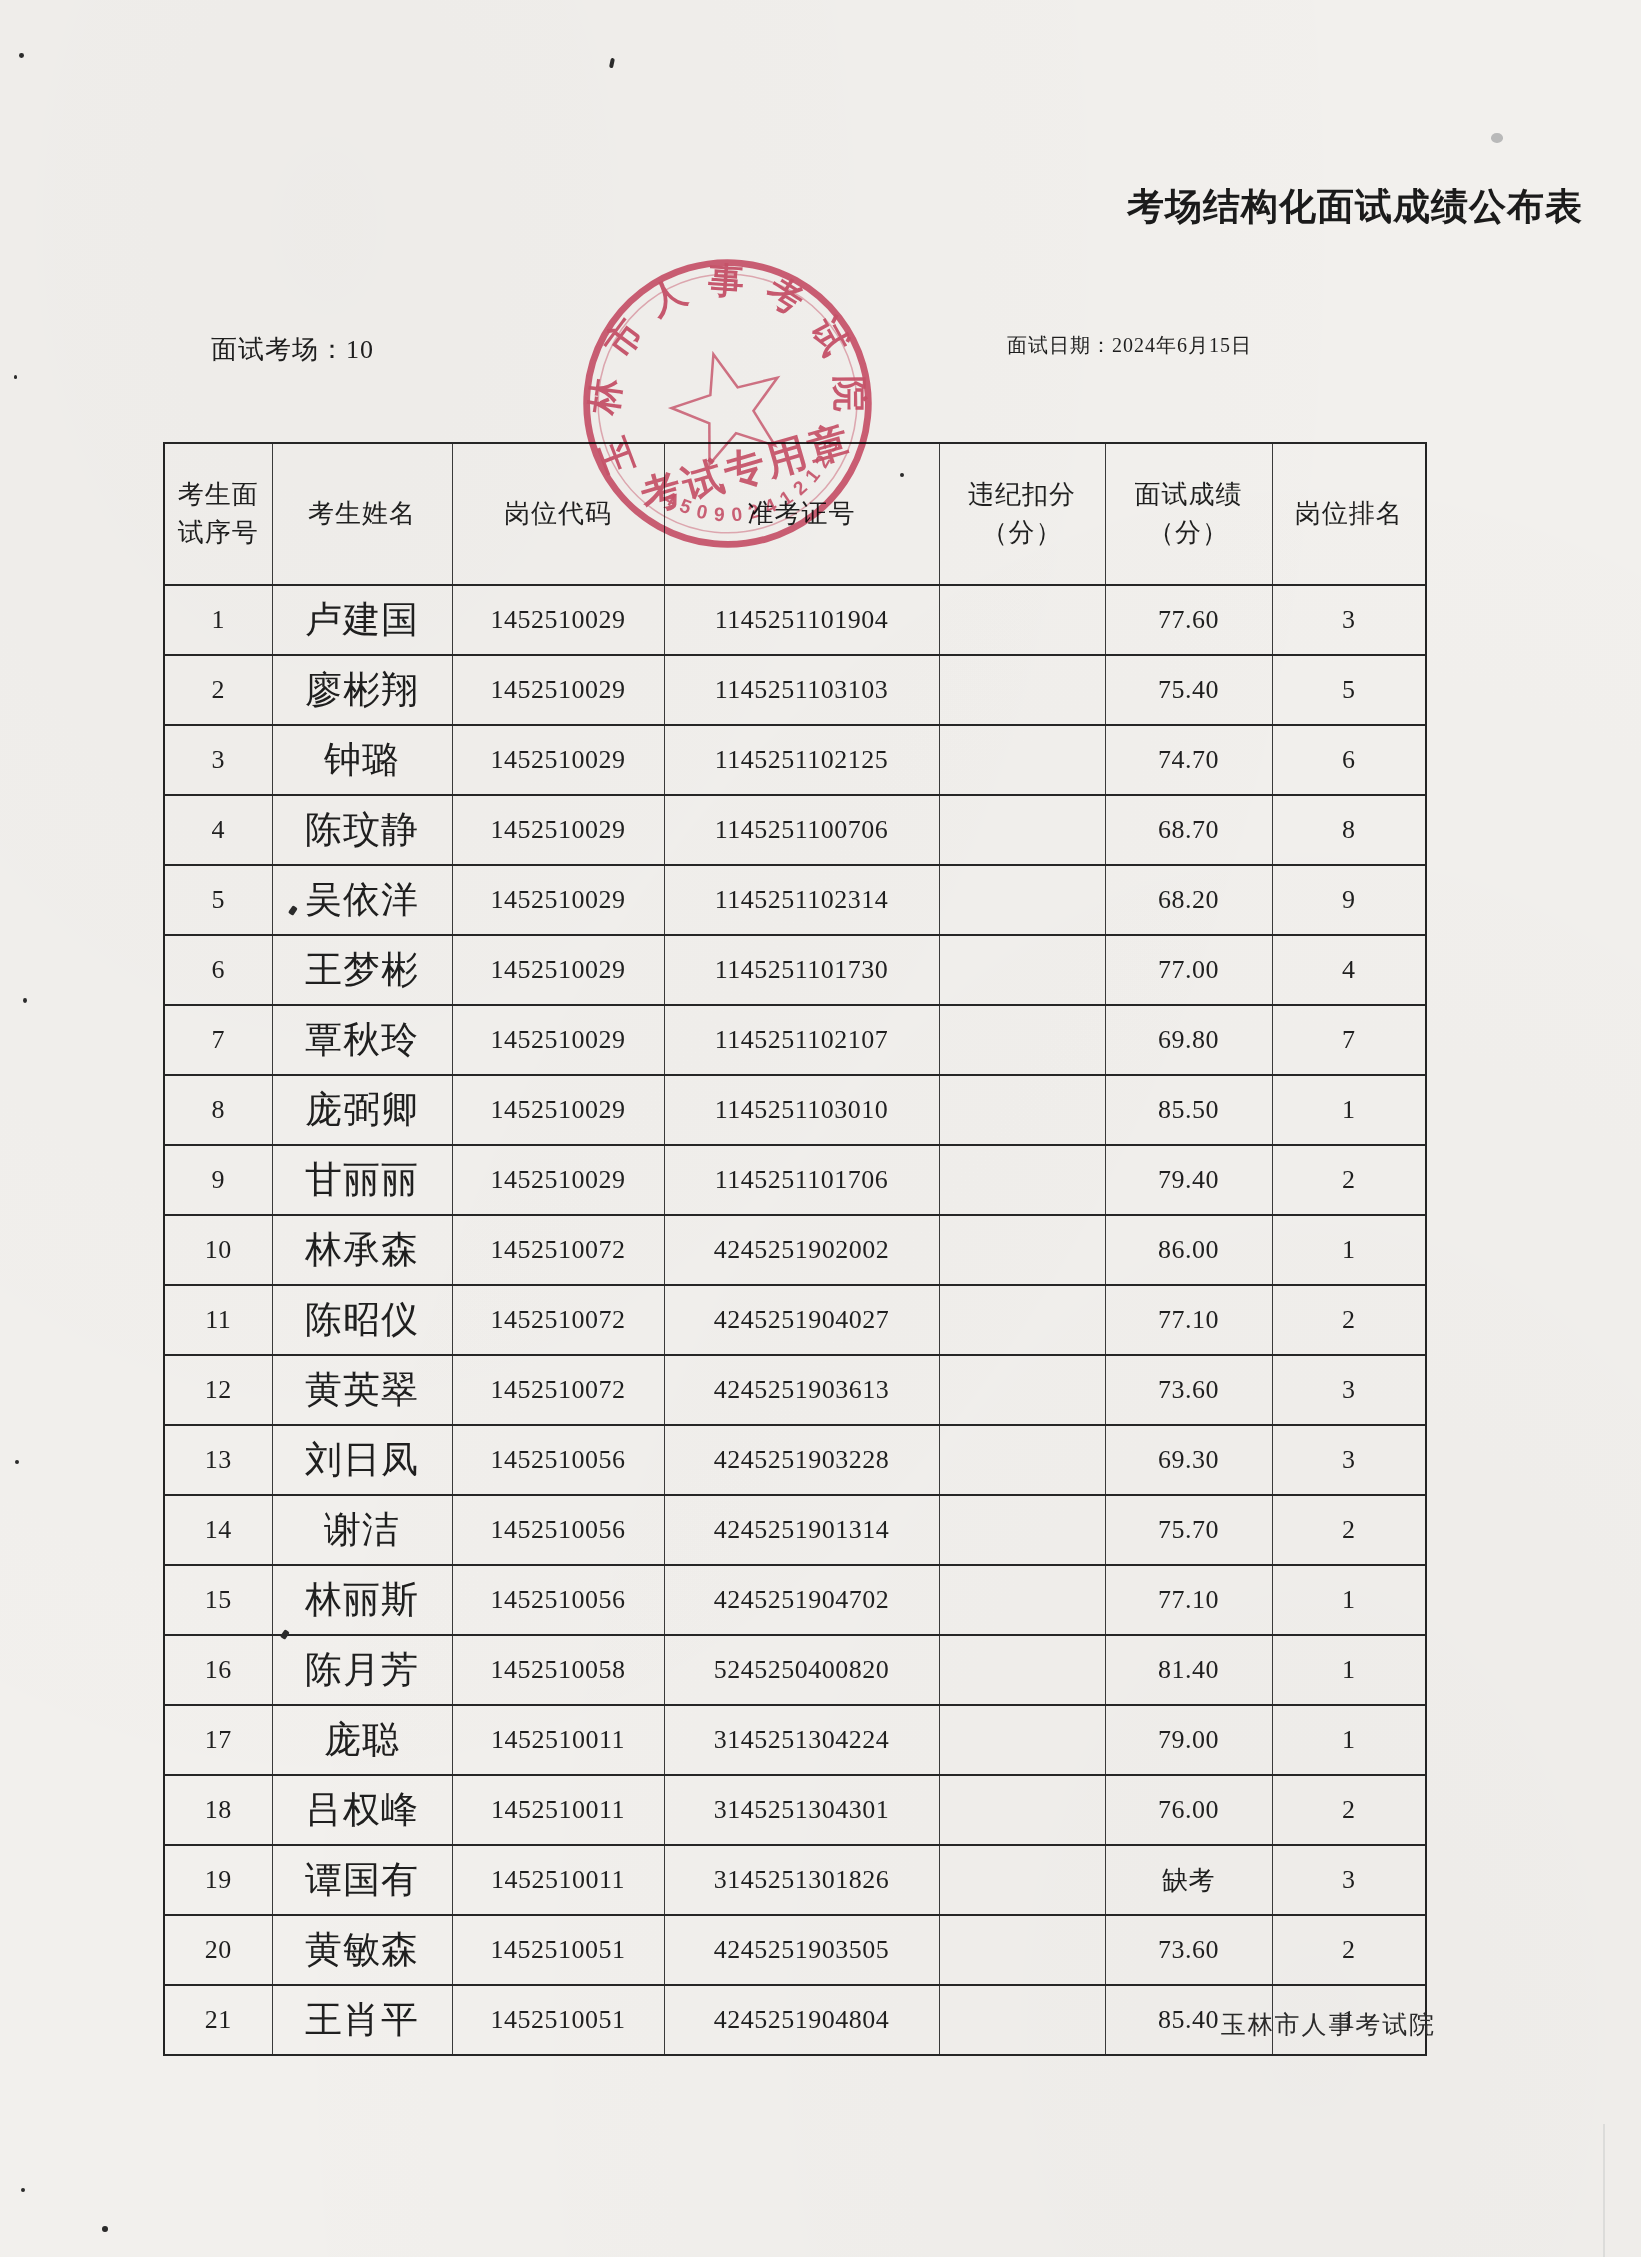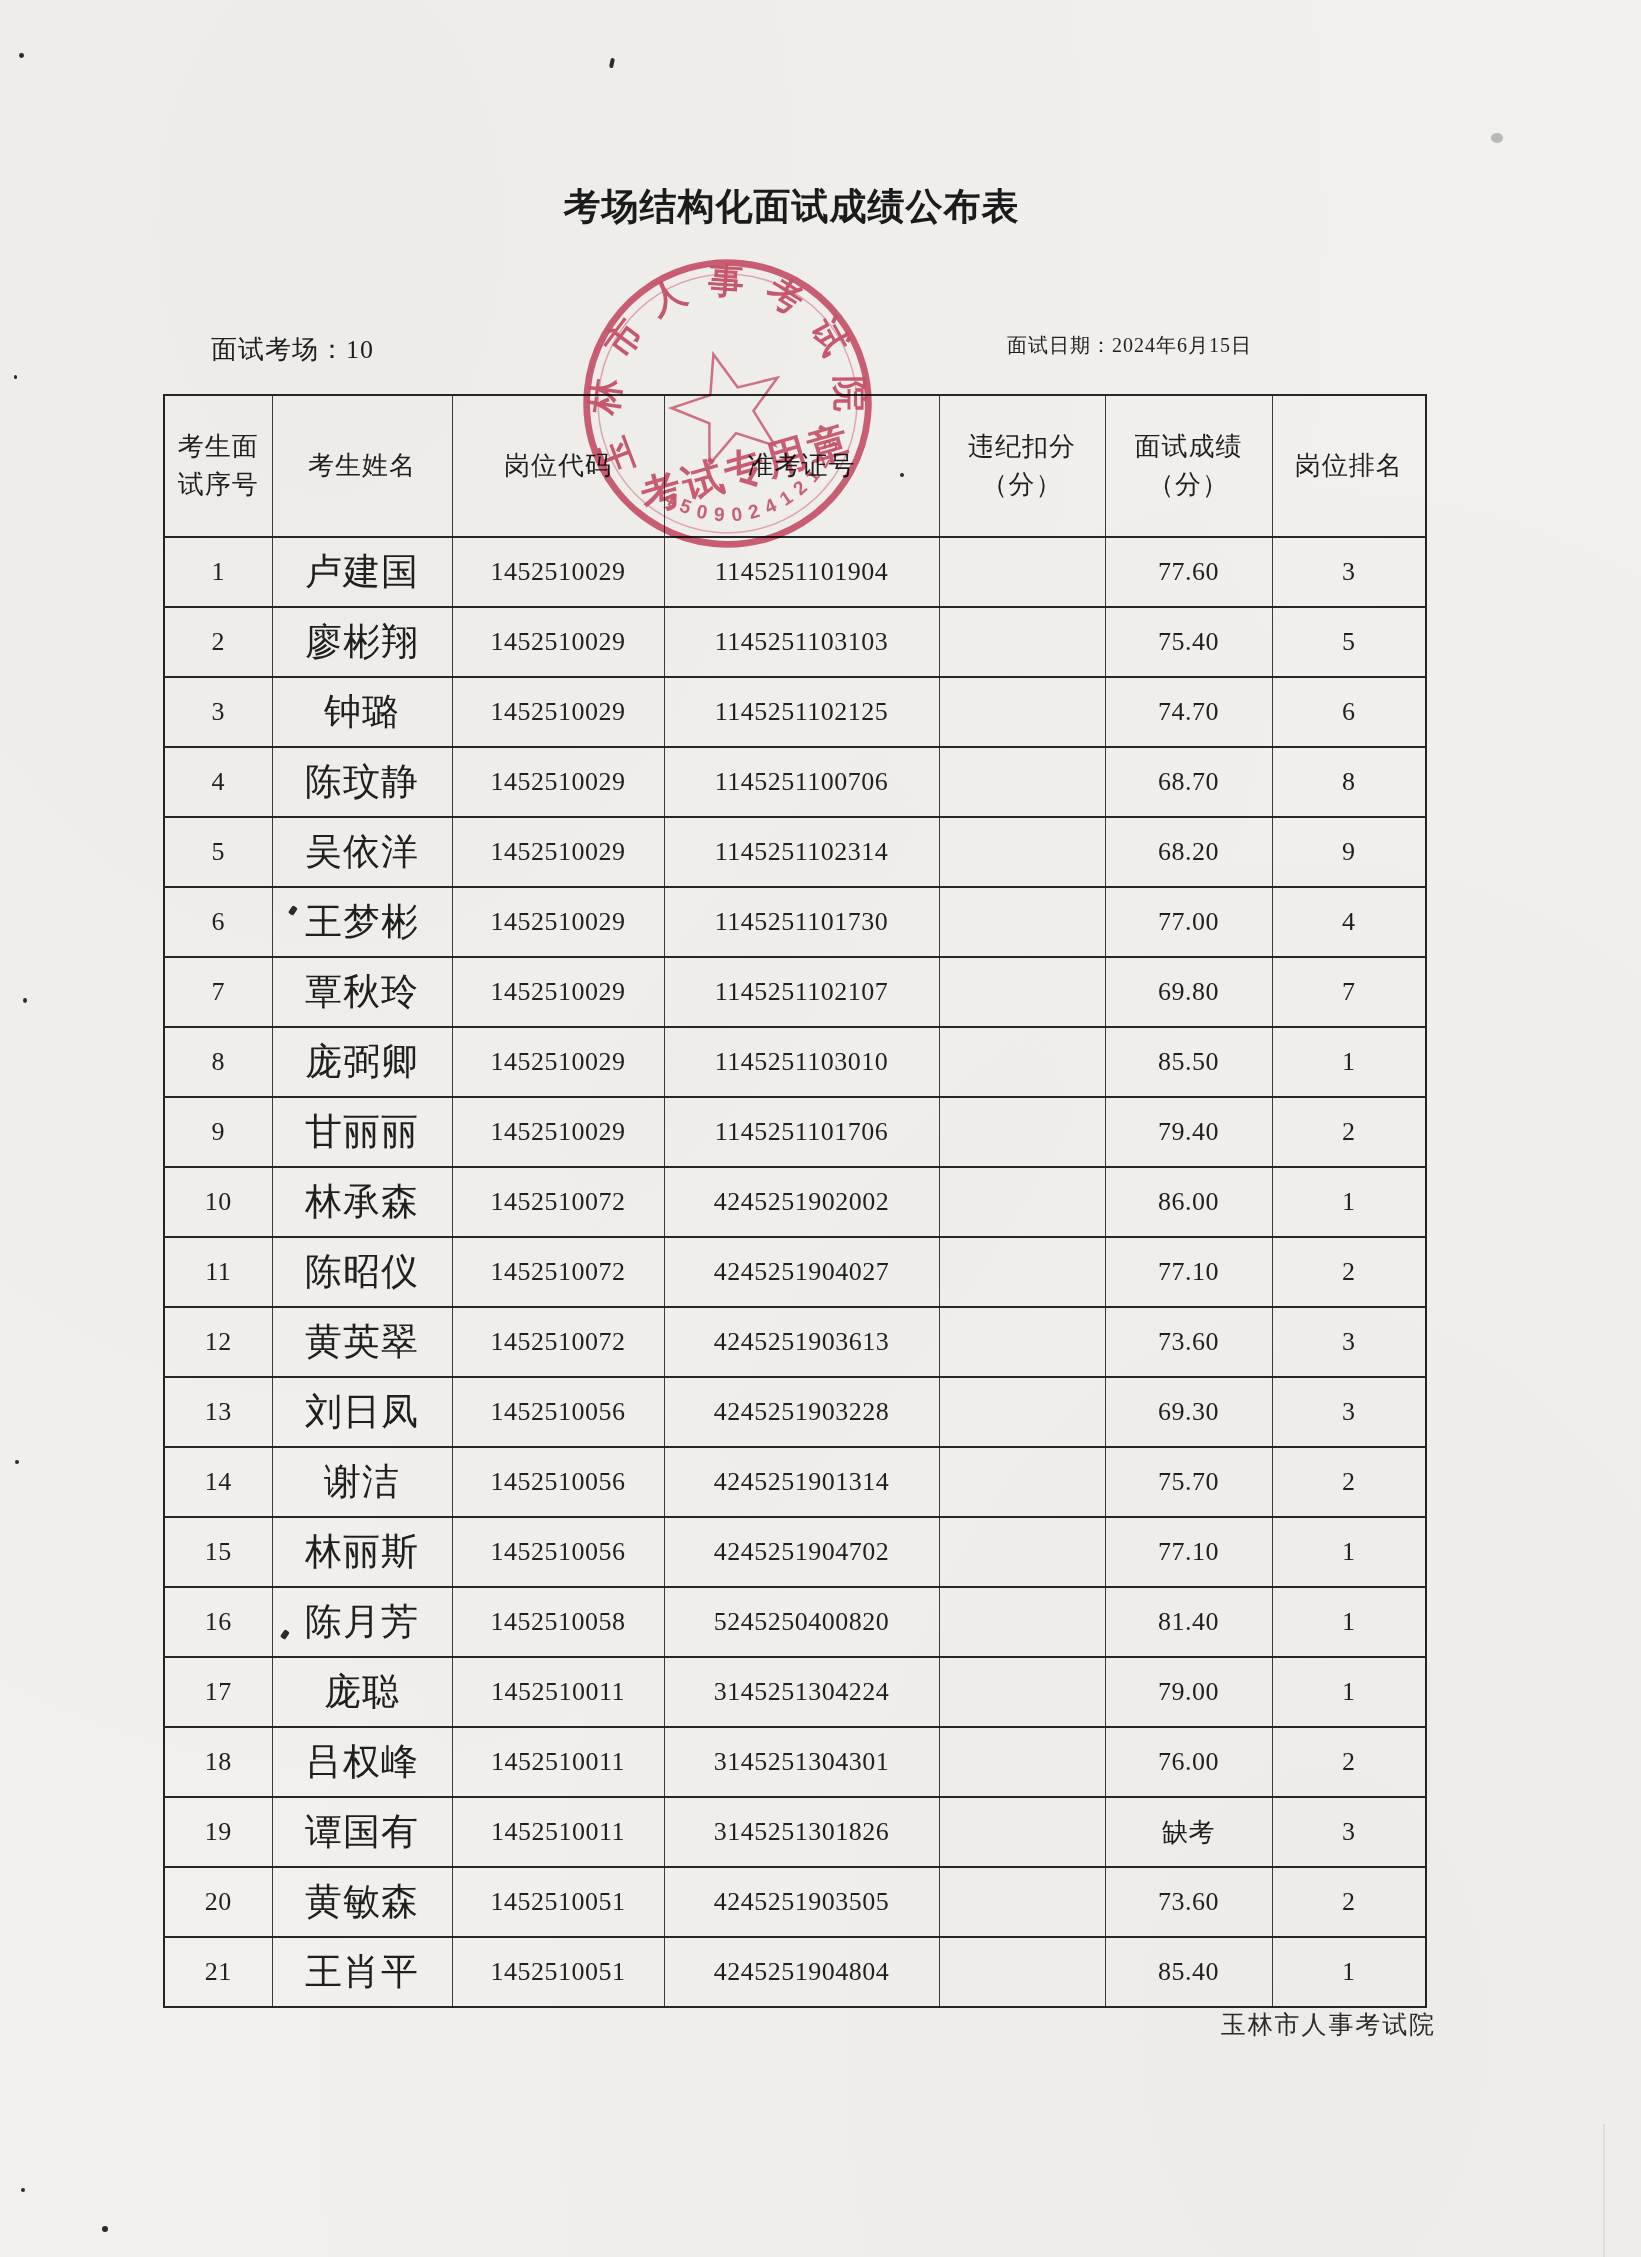--- a/index.html
+++ b/index.html
@@ -10,30 +10,31 @@
     color:#222;overflow:hidden;
   }
   
   body::before{
     content:"";position:absolute;inset:0;pointer-events:none;
     background:
       radial-gradient(ellipse at 20% 10%, rgba(0,0,0,0.018), transparent 60%),
       radial-gradient(ellipse at 80% 90%, rgba(0,0,0,0.02), transparent 60%);
   }
   .title{
-    position:absolute;top:182px;left:0;width:1583px;text-align:center;
+    position:absolute;top:182px;left:0;width:1583px;text-align:right;
     font-family:"Liberation Sans","DejaVu Sans",sans-serif;
     font-size:37px;font-weight:700;letter-spacing:1px;color:#1b1b1b;
   }
   .meta-room{position:absolute;top:332px;left:211px;font-size:26px;color:#1e1e1e;letter-spacing:1px;}
   .meta-date{position:absolute;top:332px;left:1007px;font-size:20px;color:#1e1e1e;letter-spacing:1px;}
   .tablewrap{position:absolute;left:163px;top:394px;width:1263px;}
   table{
     width:1263px;border-collapse:collapse;table-layout:fixed;
     border:2.9px solid #232323;
+    margin-top:48px;
   }
   th,td{
     border-left:1.9px solid #3a3a3a;border-right:1.9px solid #3a3a3a;
     border-top:2.9px solid #262626;border-bottom:2.9px solid #262626;
     text-align:center;vertical-align:middle;
     font-weight:normal;color:#1f1f1f;
     padding:0 5.8px;overflow:hidden;
   }
   thead tr{height:142px;}
   tbody tr{height:70px;}

